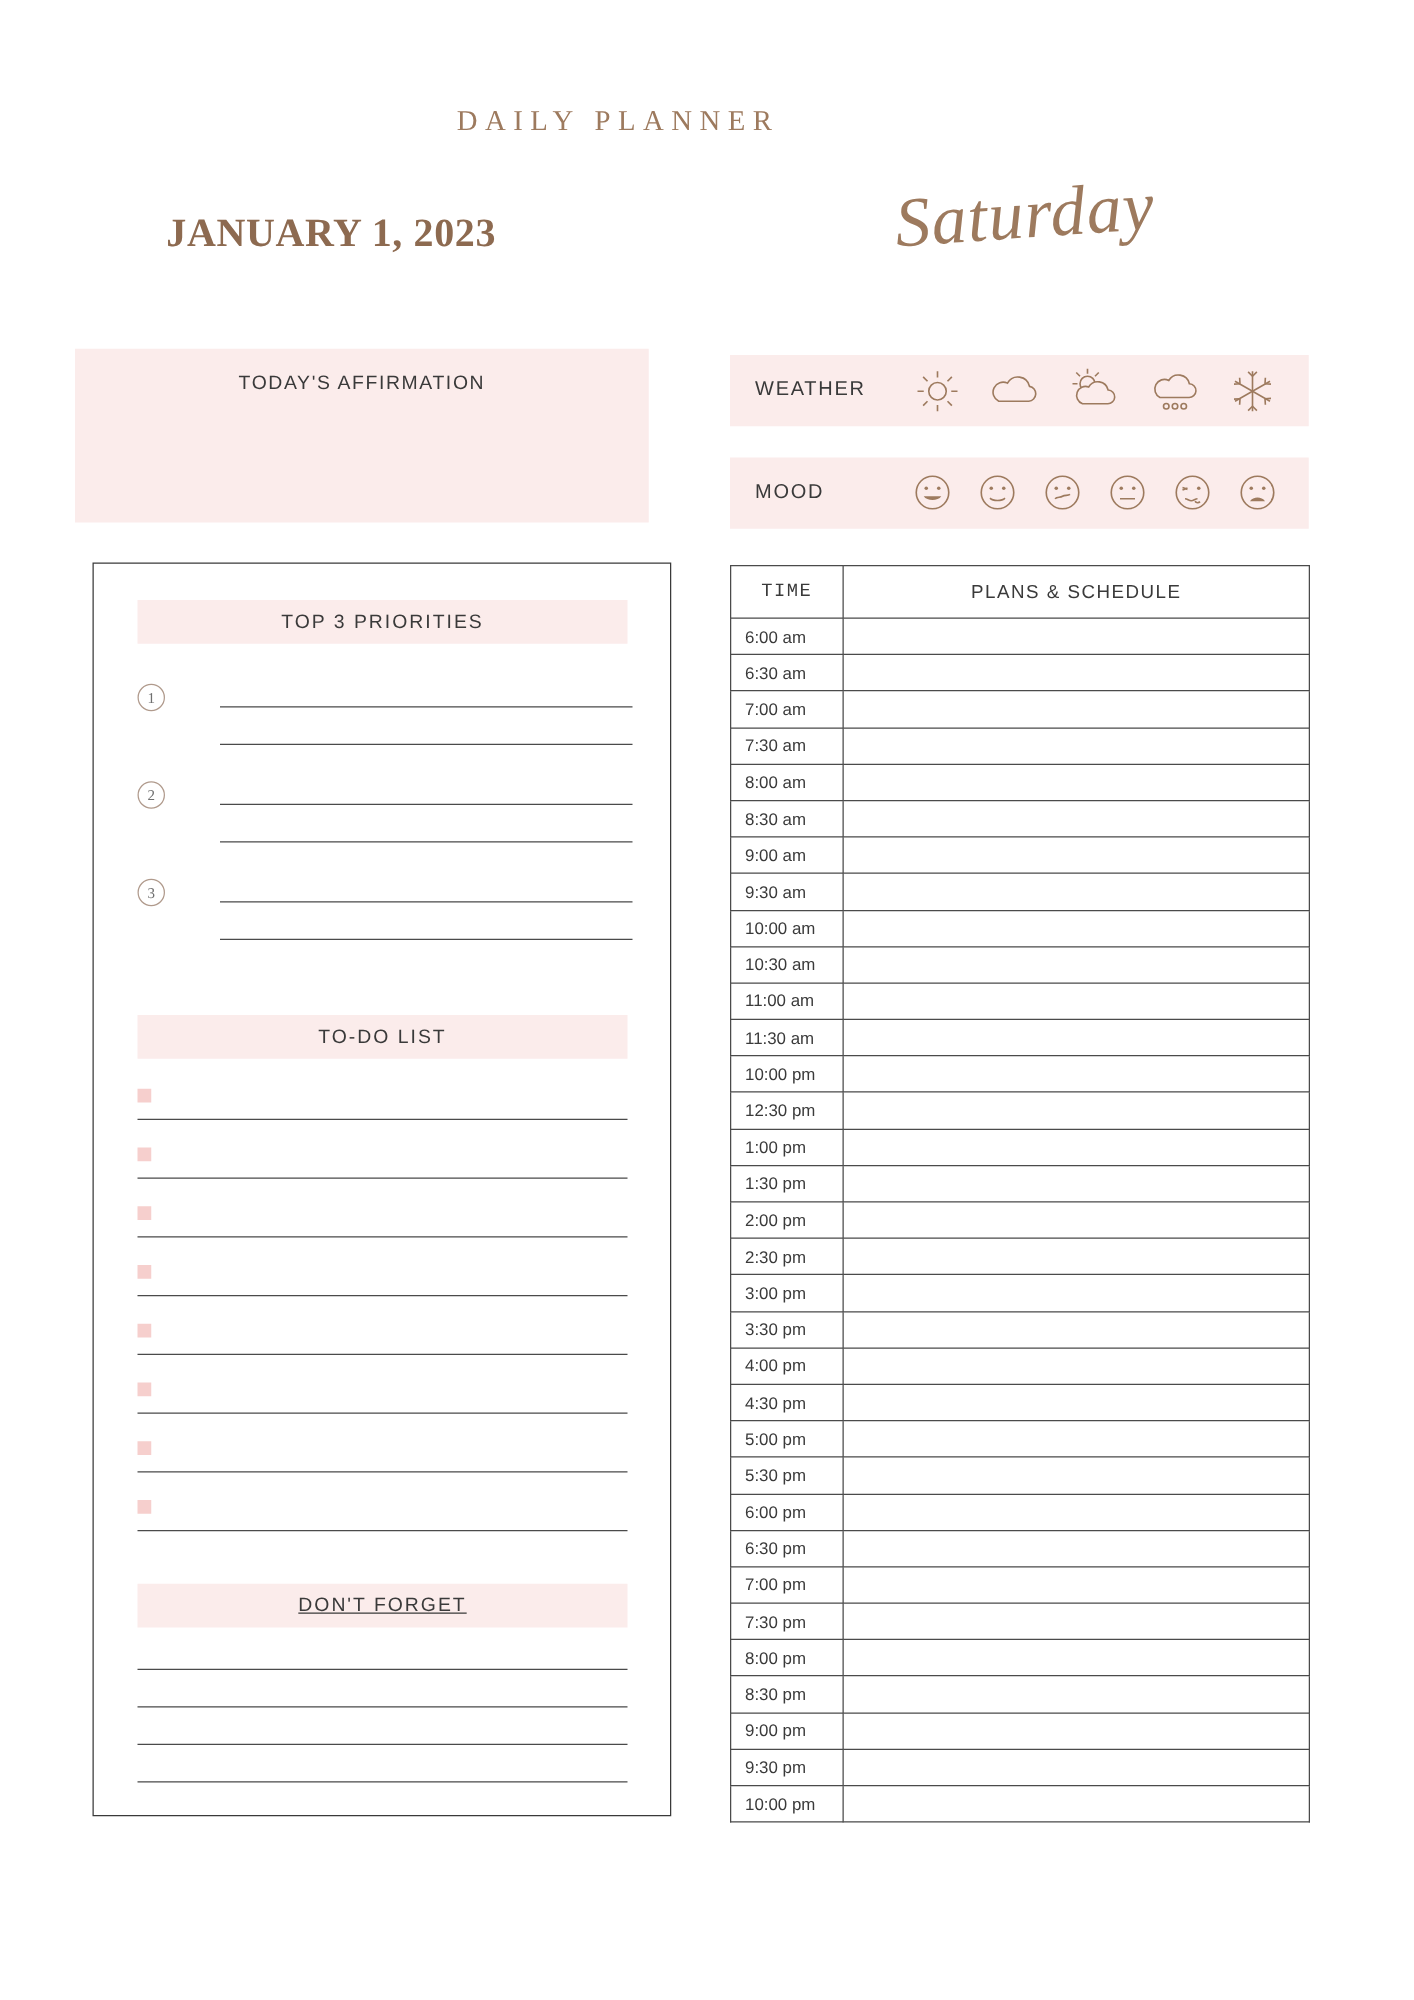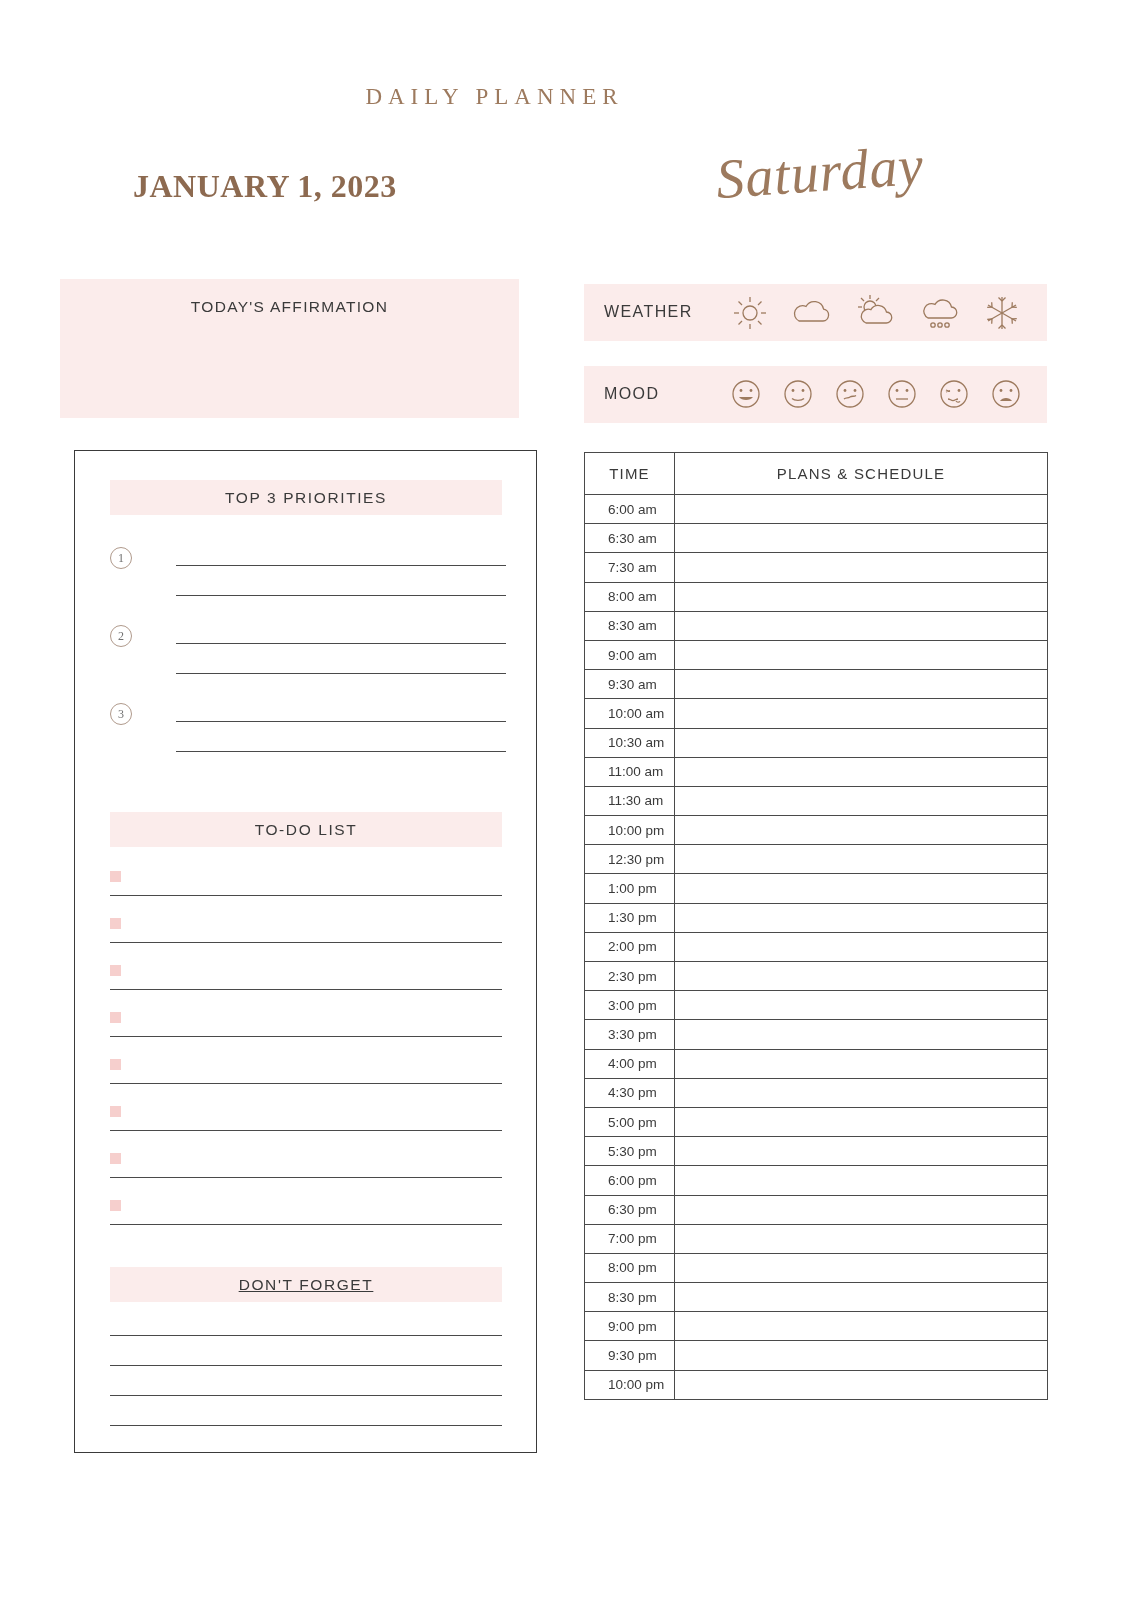--- a/index.html
+++ b/index.html
@@ -180,25 +180,25 @@
     border: 1px solid #4a4a4a;
     height: 29.2px;
     padding: 0;
   }
   .sched th {
     font-size: 15px;
     letter-spacing: 1.2px;
     font-weight: 400;
     height: 42px;
   }
-  .sched th.time-h { width: 90px; }
+  .sched th.time-h { width: 90px; font-family: Liberation Mono, monospace; }
   .sched td.time-c {
     width: 90px;
     text-align: left;
-    padding-left: 23px;
+    padding-left: 11px;
     color: #3a3a3a;
     font-size: 13.5px;
   }
   .sched td.plan-c { background: #fff; }
 
   svg { display: block; }
 </style>
 </head>
 <body>
 
@@ -392,20 +392,24 @@
     <tbody id="sched-body">
         <tr>
           <td class="time-c">6:00 am</td>
           <td class="plan-c"></td>
         </tr>
         <tr>
           <td class="time-c">6:30 am</td>
           <td class="plan-c"></td>
         </tr>
         <tr>
+          <td class="time-c">7:00 am</td>
+          <td class="plan-c"></td>
+        </tr>
+        <tr>
           <td class="time-c">7:30 am</td>
           <td class="plan-c"></td>
         </tr>
         <tr>
           <td class="time-c">8:00 am</td>
           <td class="plan-c"></td>
         </tr>
         <tr>
           <td class="time-c">8:30 am</td>
           <td class="plan-c"></td>
@@ -485,20 +489,24 @@
         <tr>
           <td class="time-c">6:00 pm</td>
           <td class="plan-c"></td>
         </tr>
         <tr>
           <td class="time-c">6:30 pm</td>
           <td class="plan-c"></td>
         </tr>
         <tr>
           <td class="time-c">7:00 pm</td>
+          <td class="plan-c"></td>
+        </tr>
+        <tr>
+          <td class="time-c">7:30 pm</td>
           <td class="plan-c"></td>
         </tr>
         <tr>
           <td class="time-c">8:00 pm</td>
           <td class="plan-c"></td>
         </tr>
         <tr>
           <td class="time-c">8:30 pm</td>
           <td class="plan-c"></td>
         </tr>

